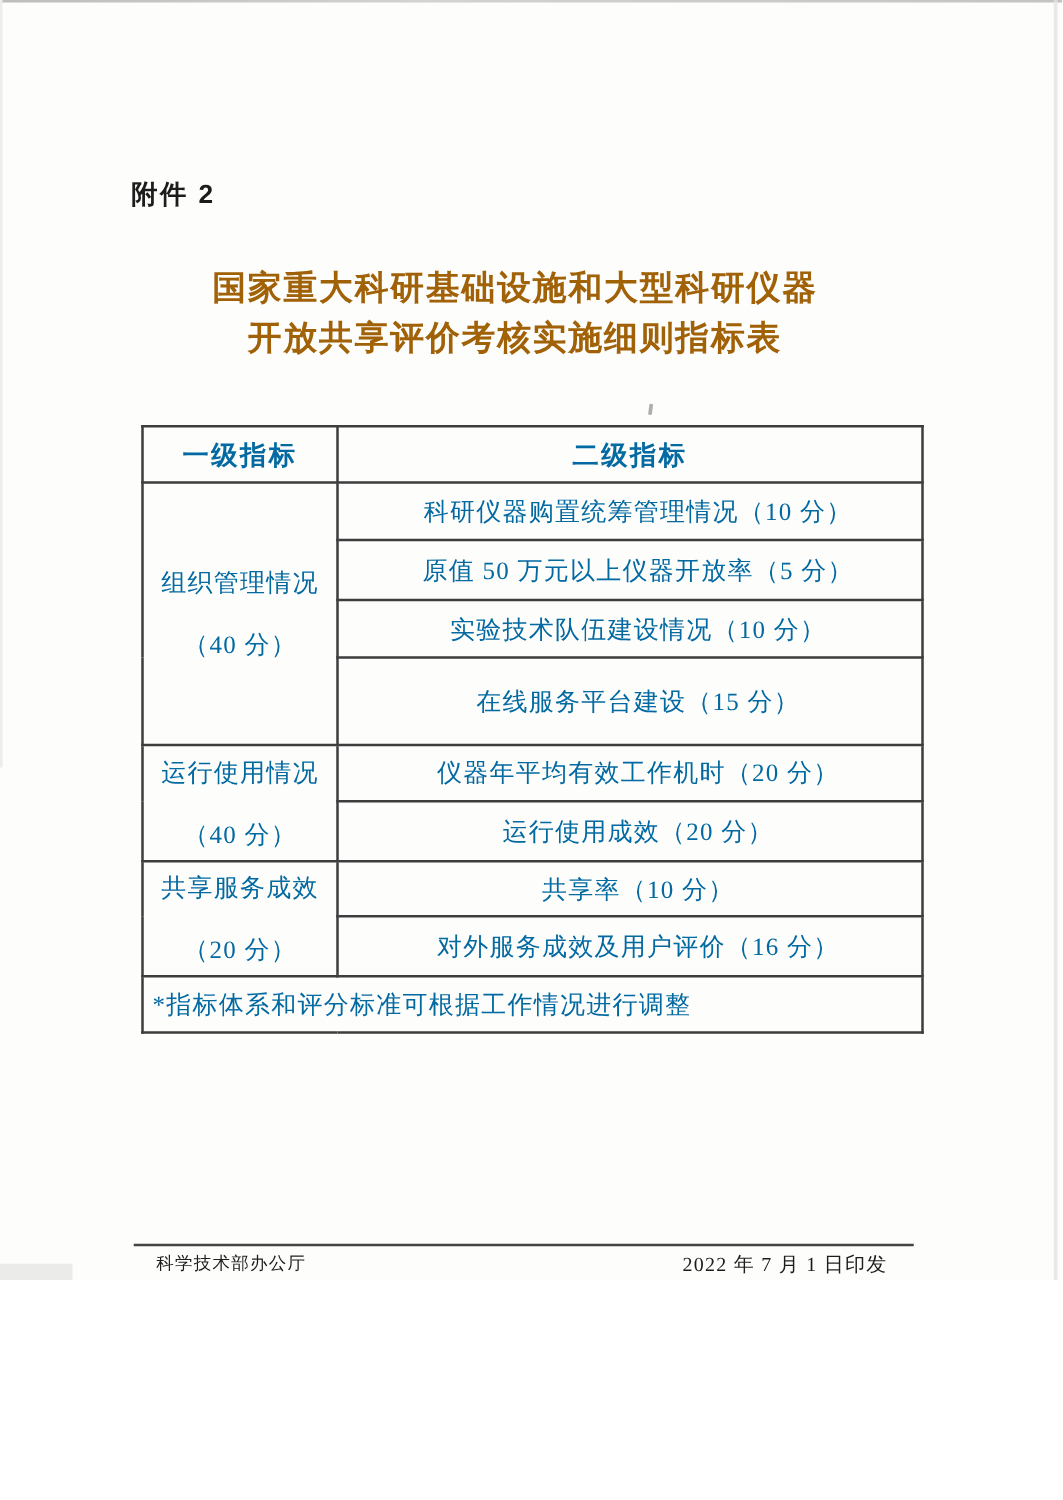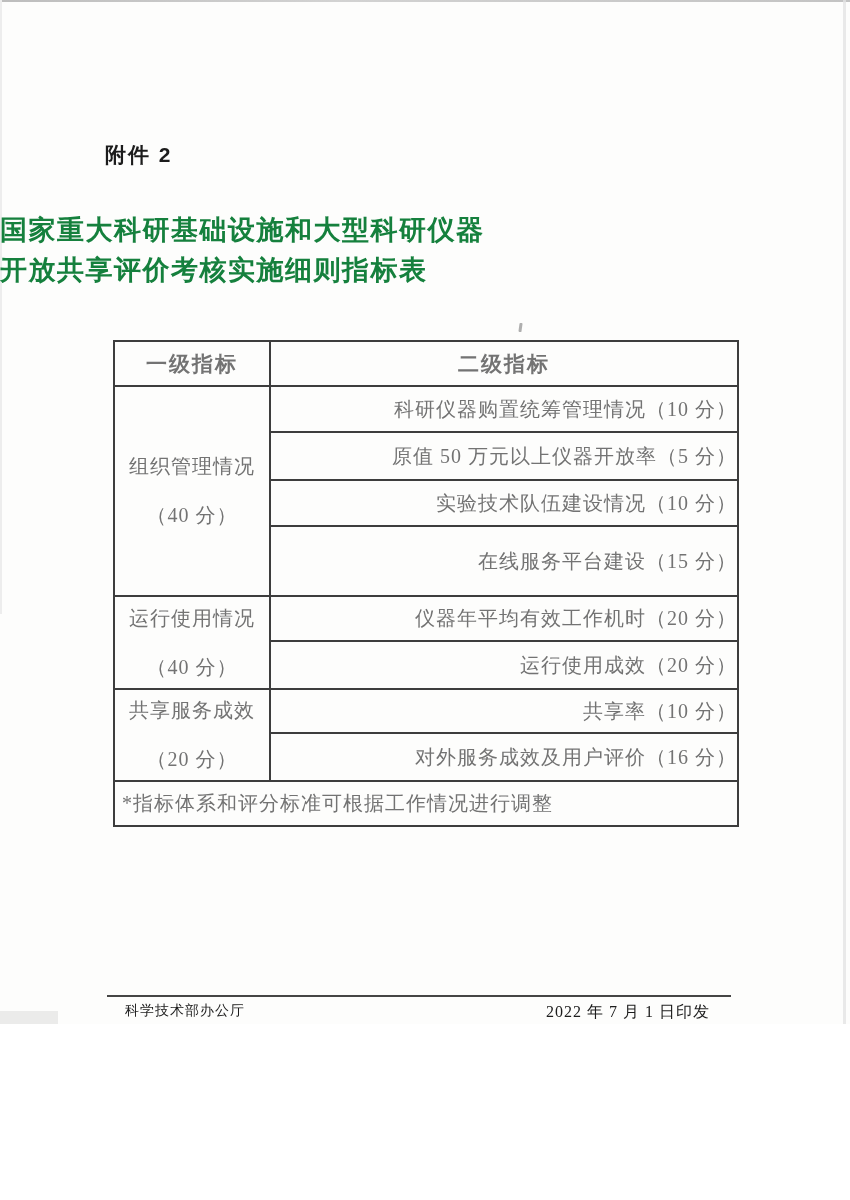--- a/index.html
+++ b/index.html
@@ -47,51 +47,51 @@
   
   .attachment {
     position: absolute; left: 105px; top: 141px;
     font-family: "Liberation Sans", "DejaVu Sans", sans-serif;
     font-size: 21px; font-weight: 600; letter-spacing: 2px;
   }
 
   
   .title-block {
     position: absolute; left: 0; top: 210px; width: 824px;
-    text-align: left;
+    text-align: center;
     font-family: "Liberation Sans", "DejaVu Sans", sans-serif;
     font-weight: 700; font-size: 27px; letter-spacing: 1.5px;
-    color: #15803d;
+    color: #a16207;
   }
   .title-block .line { line-height: 40px; }
 
   
   table.indicator-table {
     position: absolute; left: 113px; top: 340px;
     width: 624px;
     border-collapse: collapse;
     table-layout: fixed;
     background: transparent;
   }
   .indicator-table th, .indicator-table td {
     border: 2px solid #3d3d3d;
     padding: 0;
     font-size: 20px;
     letter-spacing: 1px;
-    color: #737373;
+    color: #0369a1;
   }
   .indicator-table th {
     font-family: "Liberation Sans", "DejaVu Sans", sans-serif;
     font-weight: 700;
     font-size: 21px;
     text-align: center;
     letter-spacing: 2px;
   }
   .indicator-table td.lvl2 {
-    text-align: right;
+    text-align: center;
     padding-left: 13px;
     vertical-align: middle;
   }
   .indicator-table td.lvl1 {
     text-align: center;
     vertical-align: middle;
   }
   .lvl1-inner {
     display: flex; flex-direction: column;
     align-items: center; justify-content: center;

